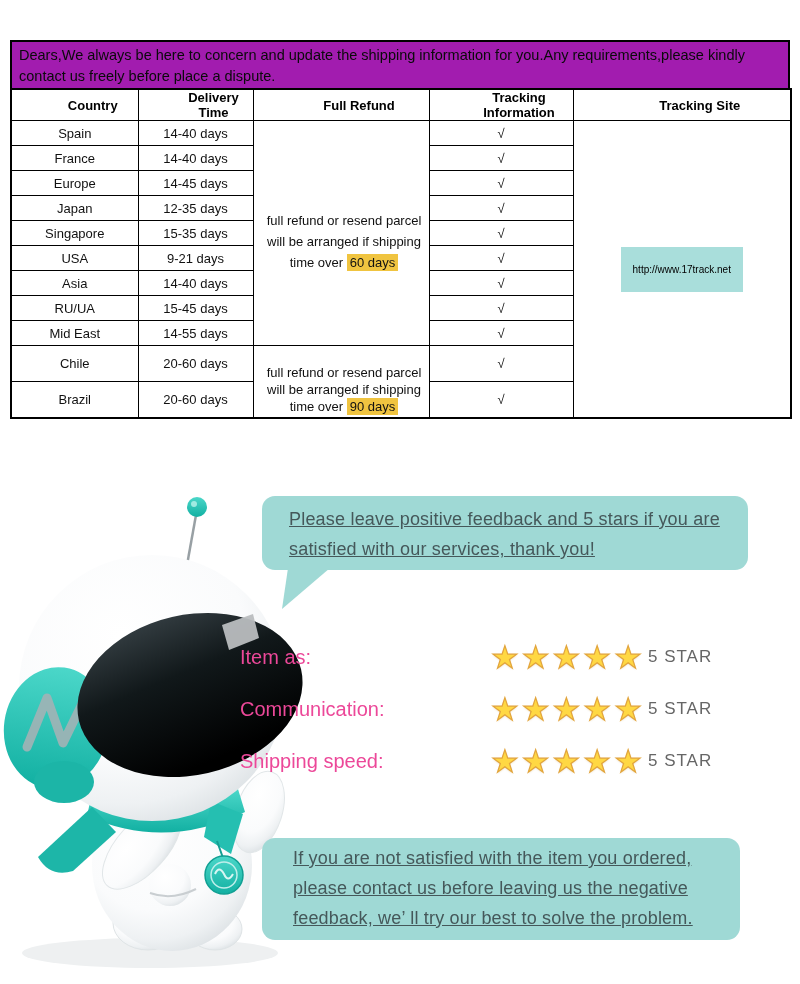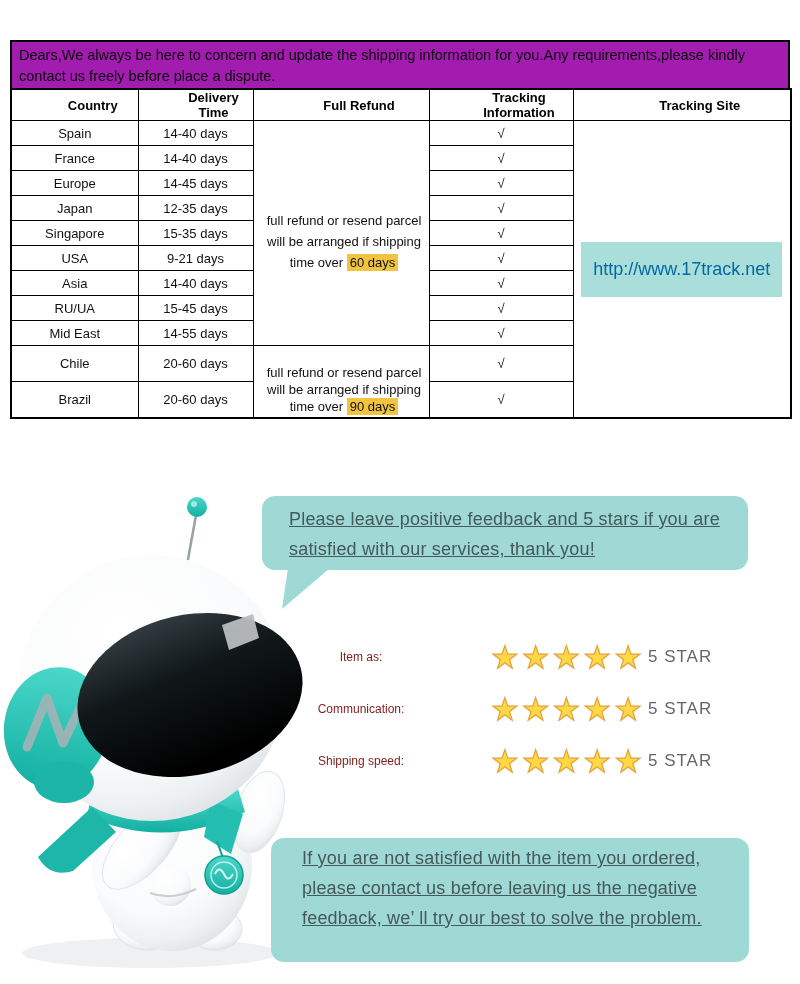--- a/index.html
+++ b/index.html
@@ -26,38 +26,38 @@
   table.ship th, table.ship td { border:1px solid #000; text-align:center; vertical-align:middle; }
   table.ship thead th { height:29px; font-size:13px; font-weight:bold; color:#000;padding-left:36px; }
   table.ship tbody td { height:25px; font-size:13px; color:#111; }
   td.refund { text-align:left; padding:18px 2px 2px 8px; font-size:13px; }
   td.refund.long  { line-height:21px; }
   td.refund.short { line-height:17px; }
   .hl-yellow { background:#f0c440; padding:1px 3px; }
   td.check-cell { font-size:14px; }
   td.site-cell { }
   .hl-teal {
-    display:inline-block; background:#a9dedb; color:#0369a1;
-    font-size:18px; padding:17px 12px; cursor:pointer;
+    display:inline-block; background:#a9dedb; color:#000000;
+    font-size:10px; padding:17px 12px; cursor:pointer;
   }
 
   
   .bubble {
     position:absolute; background:#9fd9d5; border-radius:13px;
     color:#45585a; line-height:30px; font-size:18px; letter-spacing:0.2px;
   }
   .bubble .line { white-space:nowrap;text-decoration:underline; }
   .bubble-top { left:262px; top:496px; width:486px; height:74px; padding:8px 0 0 27px; }
   .bubble-top .tail { position:absolute; left:14px; top:100%; margin-top:-2px; }
-  .bubble-bottom { left:262px; top:838px; width:478px; height:124px; padding:5px 0 0 31px;margin-left:9px; }
+  .bubble-bottom { left:262px; top:838px; width:478px; height:102px; padding:5px 0 0 31px; }
 
   
   .ratings { position:absolute; left:240px; top:631px; width:510px; }
   .rating-row { display:flex; align-items:center; height:52px; }
-  .r-label { width:242px; text-align:center; font-size:12px; color:#7f1d1d; }
+  .r-label { width:242px; text-align:left; font-size:20px; color:#ec4899; }
   .stars {
     font-size:31px; line-height:1; color:#ffd843; letter-spacing:3px;
     margin:0 2px 0 9px;
     -webkit-text-stroke:1.2px #e2a43c;
     text-shadow:0 1px 2px rgba(170,120,0,0.28);
   }
   .r-value { font-size:17px; color:#666; letter-spacing:1px; margin-left:1px; }
 
   
   .robot { position:absolute; left:0px; top:485px; }

